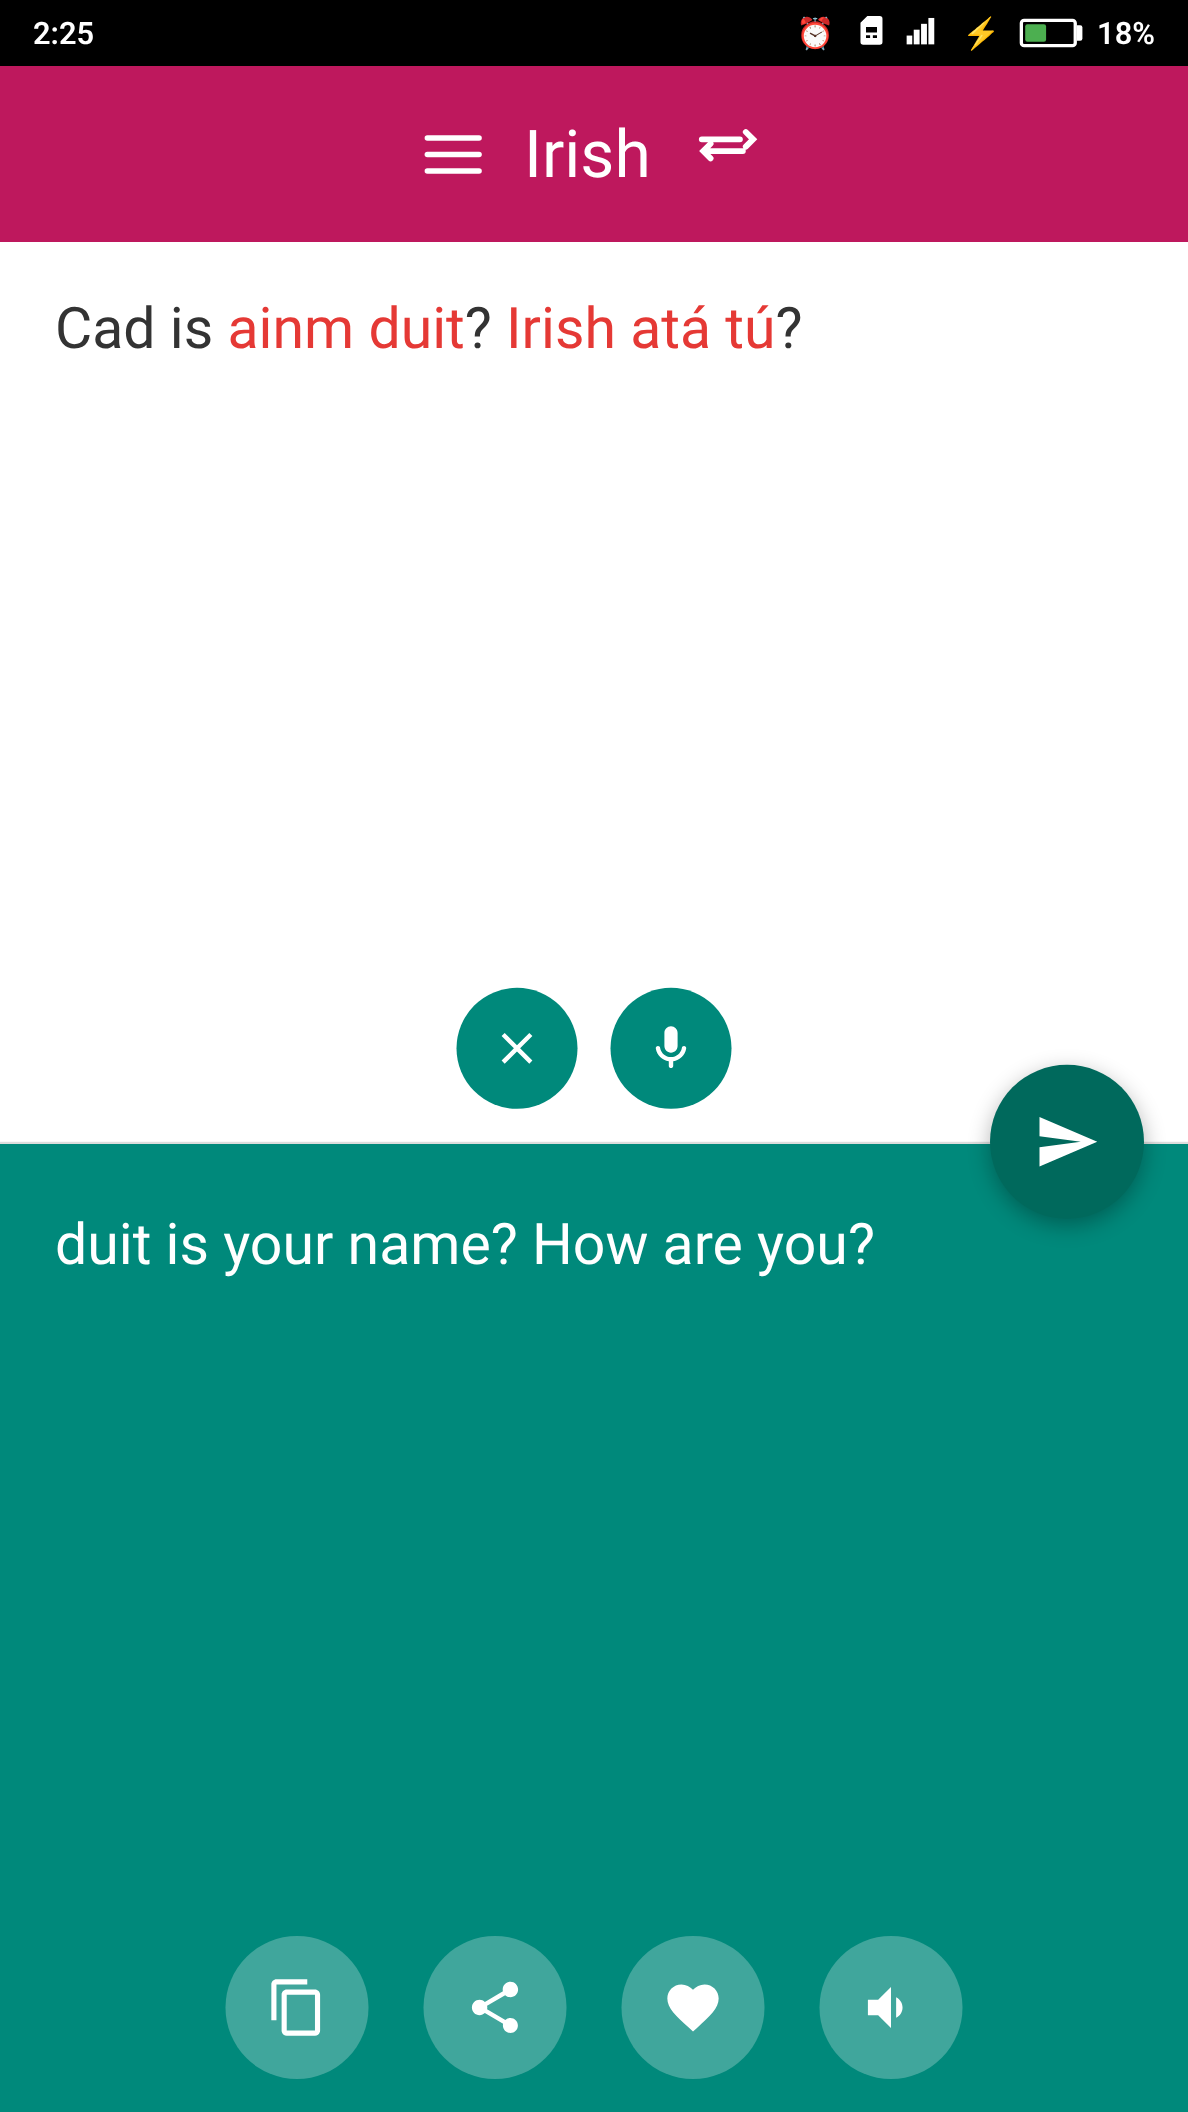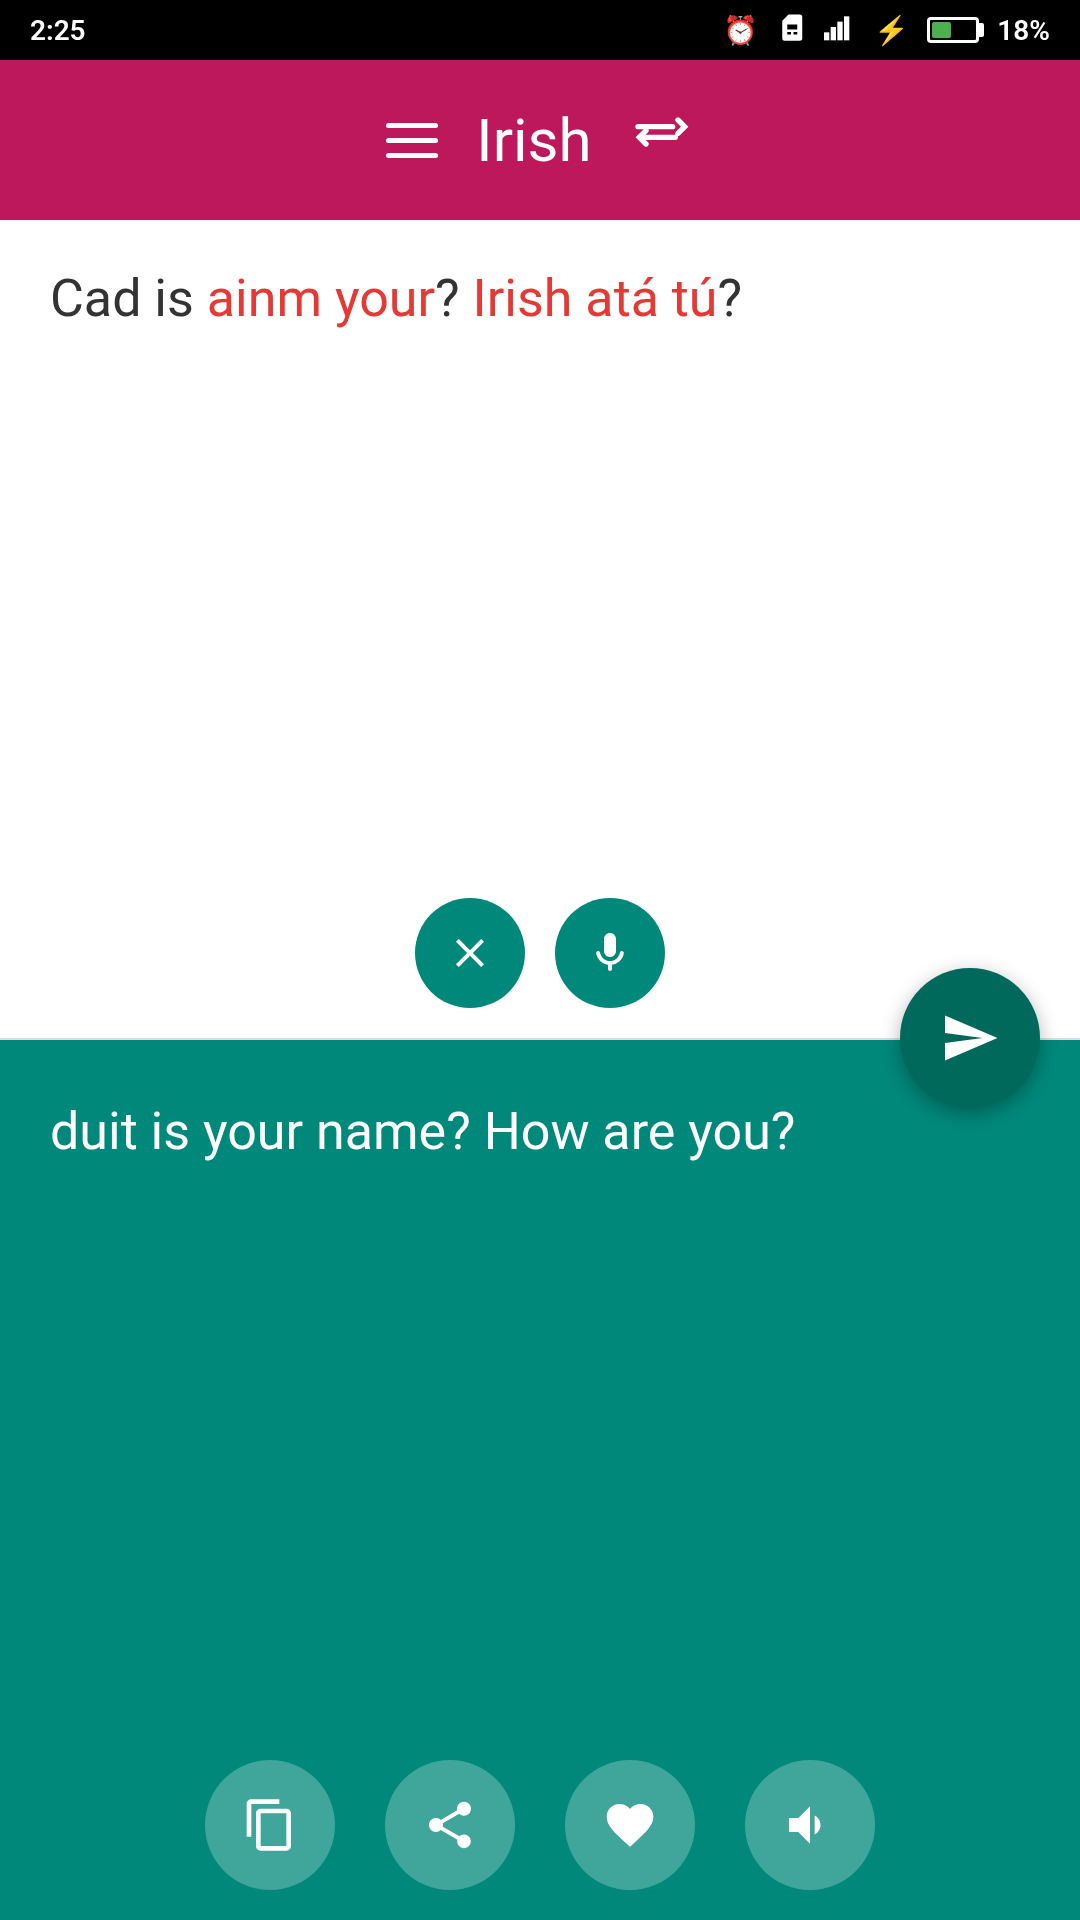--- a/index.html
+++ b/index.html
@@ -277,21 +277,21 @@
   <div class="toolbar-swap-icon">
     <svg width="64" height="64" viewBox="0 0 24 24" fill="white">
       <path d="M7 16V4m0 12l-3-3m3 3l3-3M17 8v12m0-12l3 3m-3-3l-3 3"></path>
       <path d="M6 16.5L3.5 14 6 11.5M18 7.5L20.5 10 18 12.5M4 14h13M3 10h13" stroke="white" stroke-width="2" fill="none" stroke-linecap="round"></path>
     </svg>
   </div>
 </div>
 
 <div class="input-area" style="position:relative;">
   <div class="source-text">
-    Cad is <span class="word-underline">ainm</span> <span class="word-underline">your</span>? <span class="word-underline">Irish</span> <span class="word-underline">atá</span> <span class="word-underline">tú</span>?
+    Cad is <span class="word-underline">ainm</span> <span class="word-underline">duit</span>? <span class="word-underline">Irish</span> <span class="word-underline">atá</span> <span class="word-underline">tú</span>?
   </div>
 
   <div class="input-actions">
     <button class="action-btn-circle">
       <svg width="48" height="48" viewBox="0 0 24 24" fill="white">
         <path d="M19 6.41L17.59 5 12 10.59 6.41 5 5 6.41 10.59 12 5 17.59 6.41 19 12 13.41 17.59 19 19 17.59 13.41 12z"></path>
       </svg>
     </button>
     <button class="action-btn-circle">
       <svg width="48" height="48" viewBox="0 0 24 24" fill="white">

